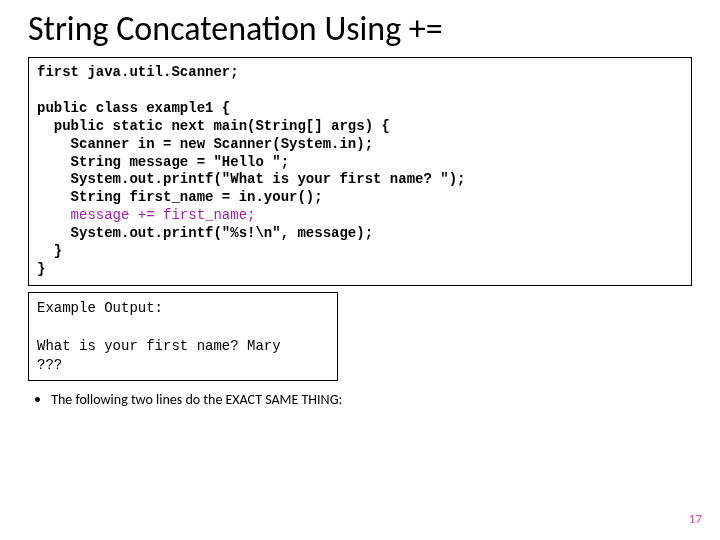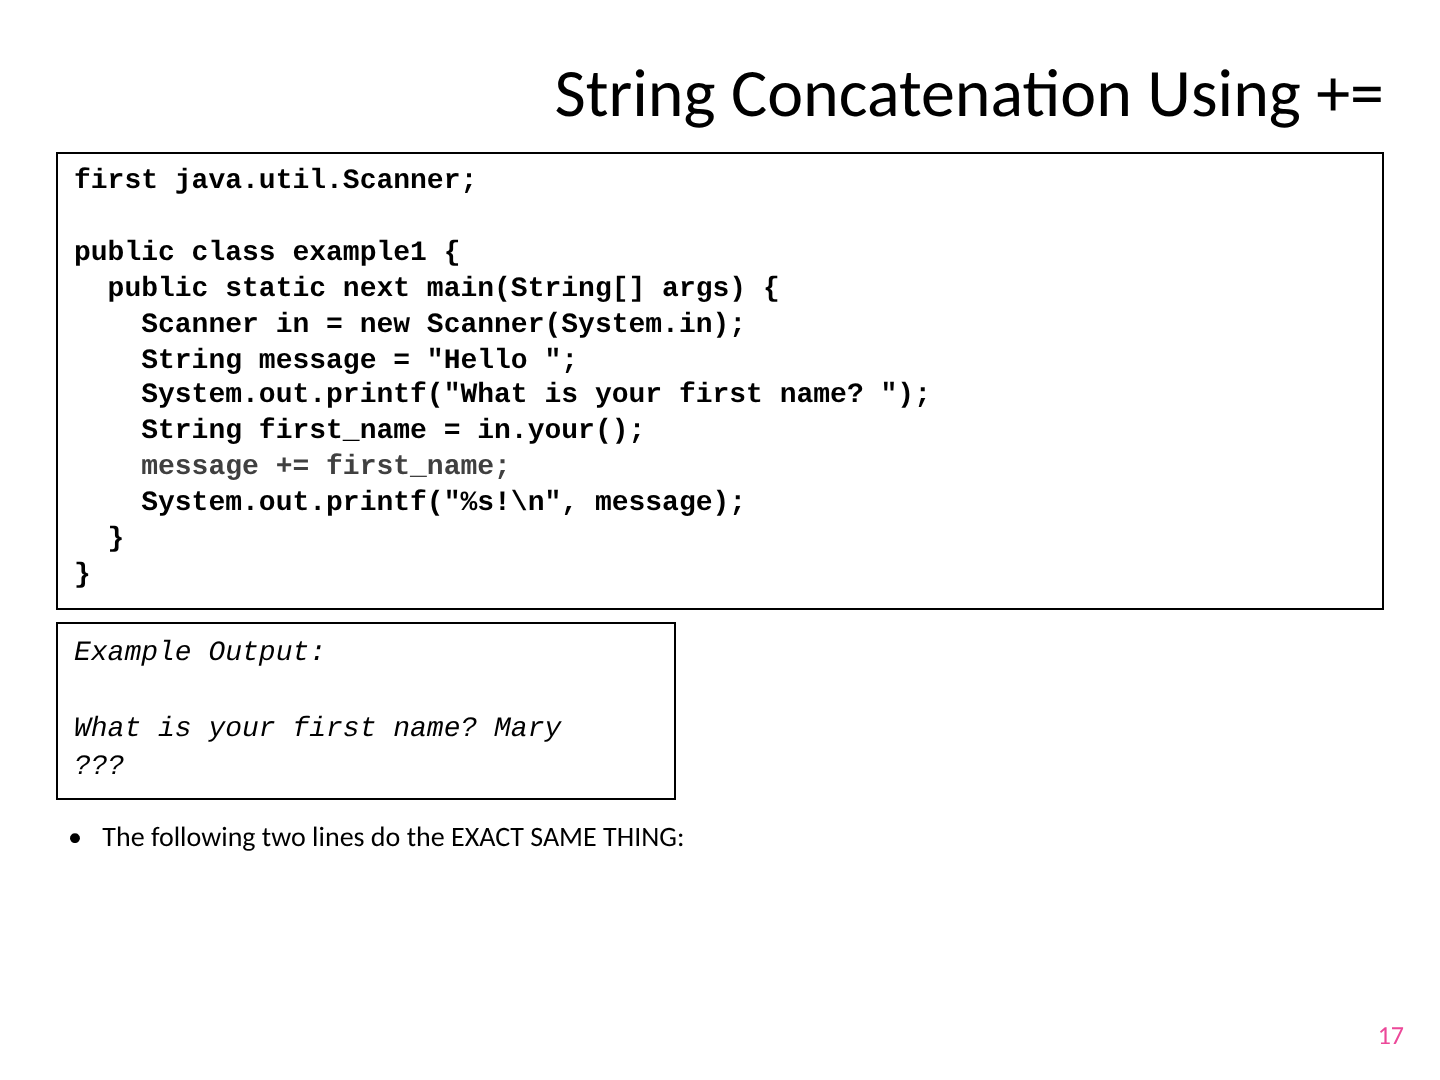--- a/index.html
+++ b/index.html
@@ -10,45 +10,44 @@
     font-family: Calibri, Arial, sans-serif;
     color: #000;
   }
   .slide {
     width: 720px; height: 540px;
     padding: 8px 28px 0 28px;
     position: relative;
   }
   .title {
     font-size: 34px;
-    text-align: right;
-    margin: 19px 0 8px 0;
+    text-align: left;
+    margin: 0 0 8px 0;
     font-weight: 400;
   }
   .codebox {
     border: 1px solid #000;
     padding: 6px 8px;
     font-family: "Courier New", monospace;
     font-size: 14px;
     line-height: 1.28;
     white-space: pre;
     margin-bottom: 6px;
   }
   .codebox .kw { font-weight: bold; }
-  .codebox .hl { color: #404040; font-weight: bold; text-align: center; }
+  .codebox .hl { color: #a21caf; font-weight: normal; text-align: center; }
   .codebox2 {
     border: 1px solid #000;
     padding: 6px 8px;
     font-family: "Courier New", monospace;
     font-size: 14px;
     line-height: 1.35;
     white-space: pre;
     width: 310px;
     margin-bottom: 10px;
-    font-style: italic;
   }
   .bullet-row {
     font-size: 14px;
     margin: 4px 0 2px 0;
   }
   .bullet-row .dot {
     display: inline-block;
     width: 20px;
     padding-left: 6px;
   }

